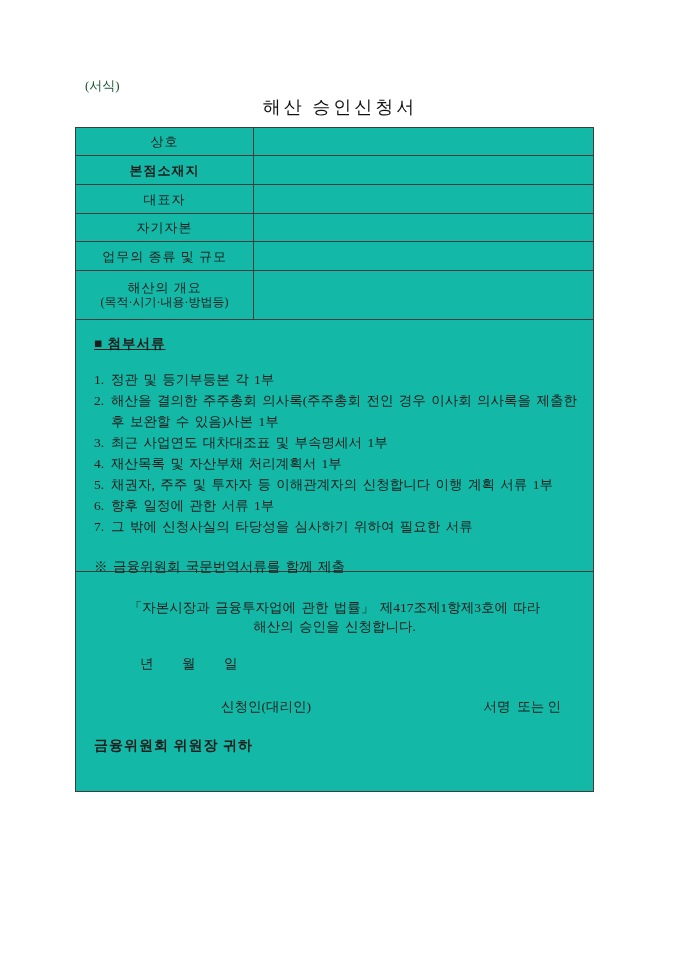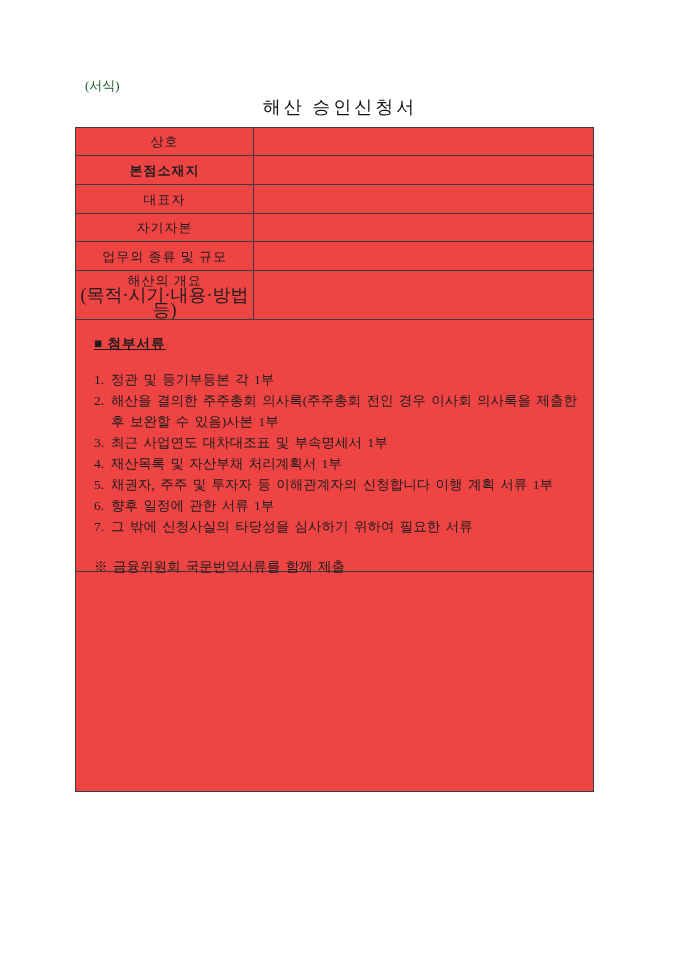--- a/index.html
+++ b/index.html
@@ -21,37 +21,37 @@
     position: absolute; left: 0; top: 95px; width: 100%;
     text-align: center; font-size: 18px; font-weight: normal;
     letter-spacing: 3px; color: #111;
   }
 
   .form-table {
     position: absolute; left: 75px; top: 127px;
     width: 519px; height: 665px;
     border: 1px solid #3c3c3c;
     display: flex; flex-direction: column;
-    background: #ef4444;
+    background: #14b8a6;
   }
   .frow {
     display: flex; border-bottom: 1px solid #3c3c3c;
     align-items: stretch;
   }
   .frow .label-cell {
     width: 178px; border-right: 1px solid #3c3c3c;
     display: flex; flex-direction: column;
     align-items: center; justify-content: center;
     font-size: 13px; letter-spacing: 1px; line-height: 15px;
     text-align: center; padding: 2px 4px;
   }
   .frow .value-cell { flex: 1; }
   .r1 { height: 28px; } .r2 { height: 29px; font-weight: bold; } .r3 { height: 29px; }
   .r4 { height: 28px; } .r5 { height: 29px; } .r6 { height: 49px; }
-  .label-sub { font-size: 18px; letter-spacing: 0; }
+  .label-sub { font-size: 12px; letter-spacing: 0; }
 
   .attachments {
     height: 252px; border-bottom: 1px solid #3c3c3c;
     padding: 15px 16px 0 18px;
     font-size: 13.5px;
   }
   .attach-heading {
     font-weight: bold; text-decoration: underline;
     margin-bottom: 16px; letter-spacing: 1px; font-size: 13.5px; font-family: Liberation Serif, serif;
   }
@@ -156,15 +156,32 @@
         <span class="item-text">향후 일정에 관한 서류 1부</span>
       </div>
       <div class="attach-item">
         <span class="item-no">7.</span>
         <span class="item-text">그 밖에 신청사실의 타당성을 심사하기 위하여 필요한 서류</span>
       </div>
 
       <div class="attach-note">※ 금융위원회 국문번역서류를 함께 제출</div>
     </div>
 
+    <div class="declaration">
+      <div class="decl-line1">「자본시장과 금융투자업에 관한 법률」 제417조제1항제3호에 따라</div>
+      <div class="decl-line2">해산의 승인을 신청합니다.</div>
+
+      <div class="date-line">
+        <span>년</span>
+        <span>월</span>
+        <span>일</span>
+      </div>
+
+      <div class="sig-line">
+        <span class="applicant">신청인(대리인)</span>
+        <span class="signature">서명  또는 인</span>
+      </div>
+
+      <div class="recipient">금융위원회 위원장 귀하</div>
+    </div>
 
   </div>
 </div>
 
 </body></html>

